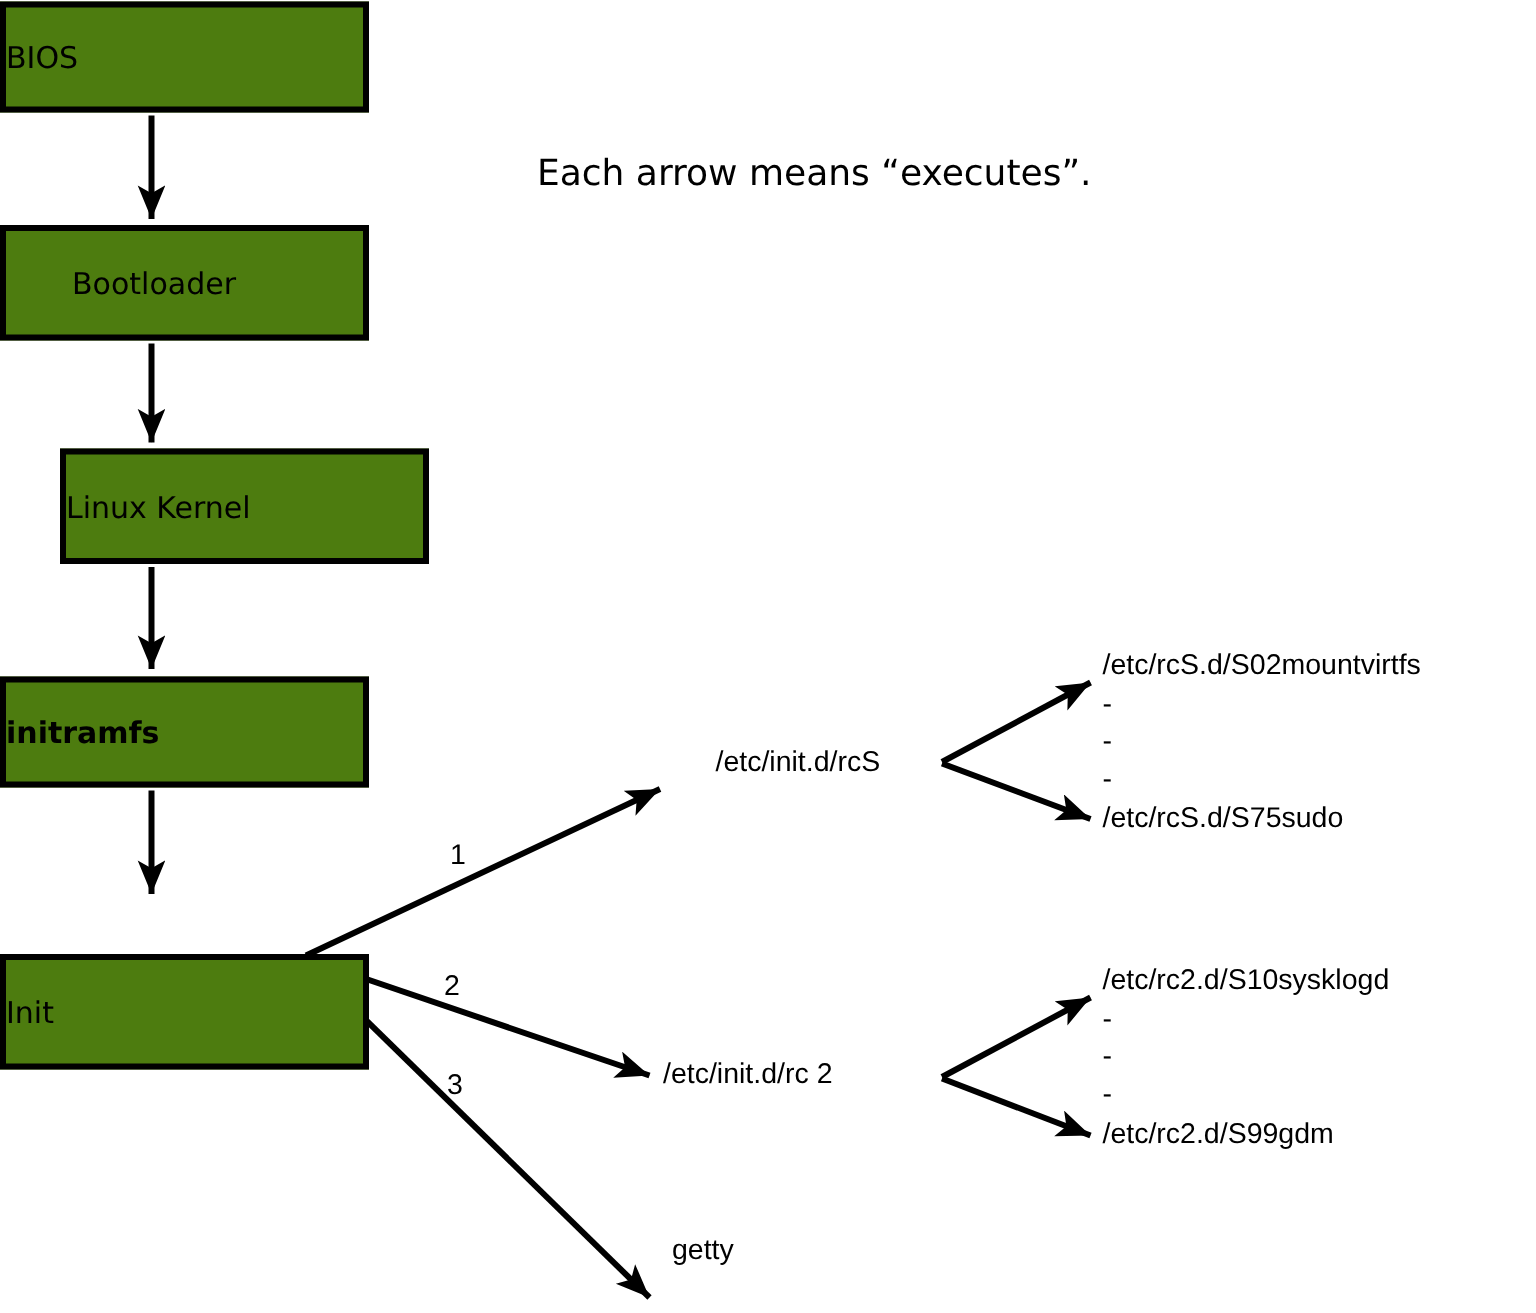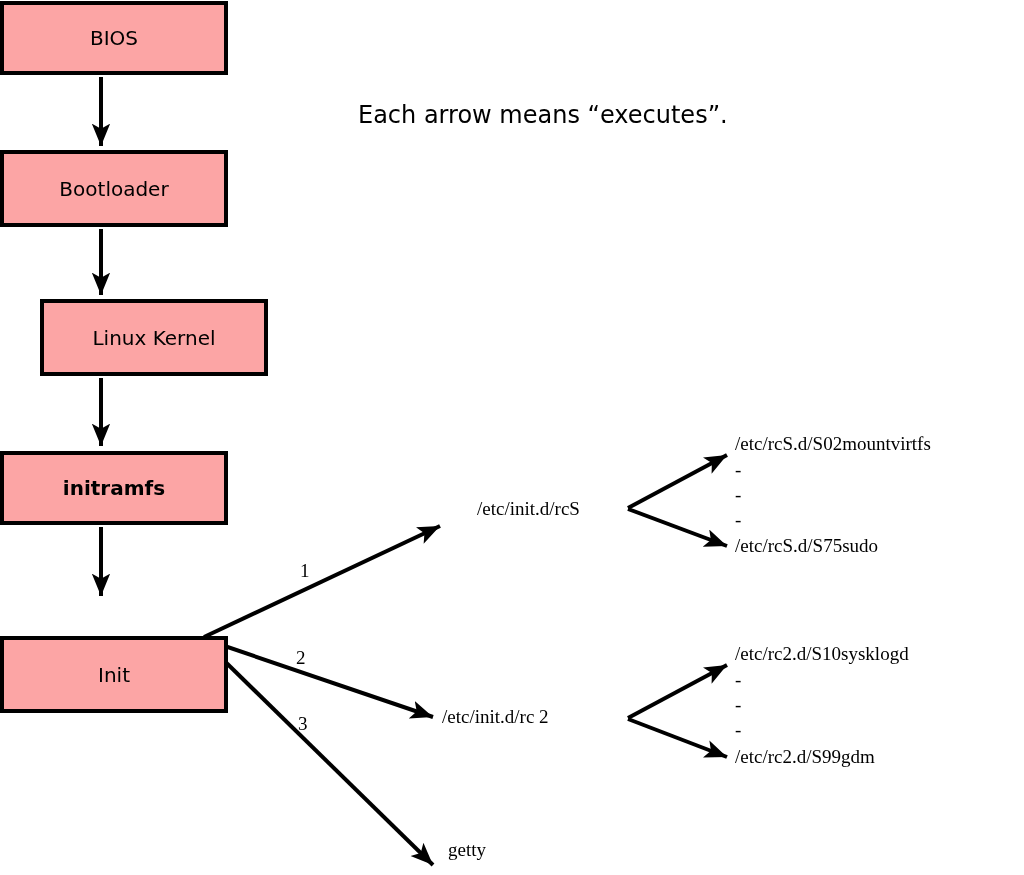--- a/index.html
+++ b/index.html
@@ -23,55 +23,54 @@
     height: 875px;
     pointer-events: none;
   }
   .arrow-layer line {
     stroke: #000000;
     stroke-width: 4;
   }
   .box {
     position: absolute;
     left: 0;
-    width: 228px;
+    width: 246px;
     box-sizing: border-box;
     border: 4px solid #000000;
-    background: #fca5a5;
+    background: #4d7c0f;
     display: flex;
     align-items: center;
-    justify-content: center;
     font-family: "DejaVu Sans", "Liberation Sans", sans-serif;
     font-size: 20px;
   }
   .box-bios       { top: 1px;   height: 74px; }
-  .box-bootloader { top: 150px; height: 77px; }
+  .box-bootloader { top: 150px; height: 77px; padding-left: 44px; }
   .box-kernel     { top: 299px; height: 77px; margin-left: 40px; }
   .box-initramfs  { top: 451px; height: 74px; font-weight: bold; }
   .box-init       { top: 600px; height: 77px; margin-top: 36px; }
 
   .note {
     position: absolute;
     left: 358px;
     top: 102px;
     font-family: "DejaVu Sans", "Liberation Sans", sans-serif;
     font-size: 24px;
     line-height: 26px;
     white-space: pre;
   }
   .mono {
     position: absolute;
-    font-family: Liberation Serif, serif;
+    font-family: Liberation Sans, sans-serif;
     font-size: 19px;
     line-height: 25px;
     white-space: pre;
   }
   .lbl-rcs   { left: 447px; top: 496px; margin-left: 30px; }
   .lbl-rc2   { left: 442px; top: 704px; }
-  .lbl-getty { left: 448px; top: 821px; margin-top: 16px; }
+  .lbl-getty { left: 448px; top: 821px; }
 
   .num-1 { left: 300px; top: 558px; }
   .num-2 { left: 296px; top: 645px; }
   .num-3 { left: 298px; top: 711px; }
 
   .c1-0 { left: 735px; top: 431px; }
   .c1-1 { left: 735px; top: 457px; }
   .c1-2 { left: 735px; top: 482px; }
   .c1-3 { left: 735px; top: 507px; }
   .c1-4 { left: 735px; top: 533px; }

